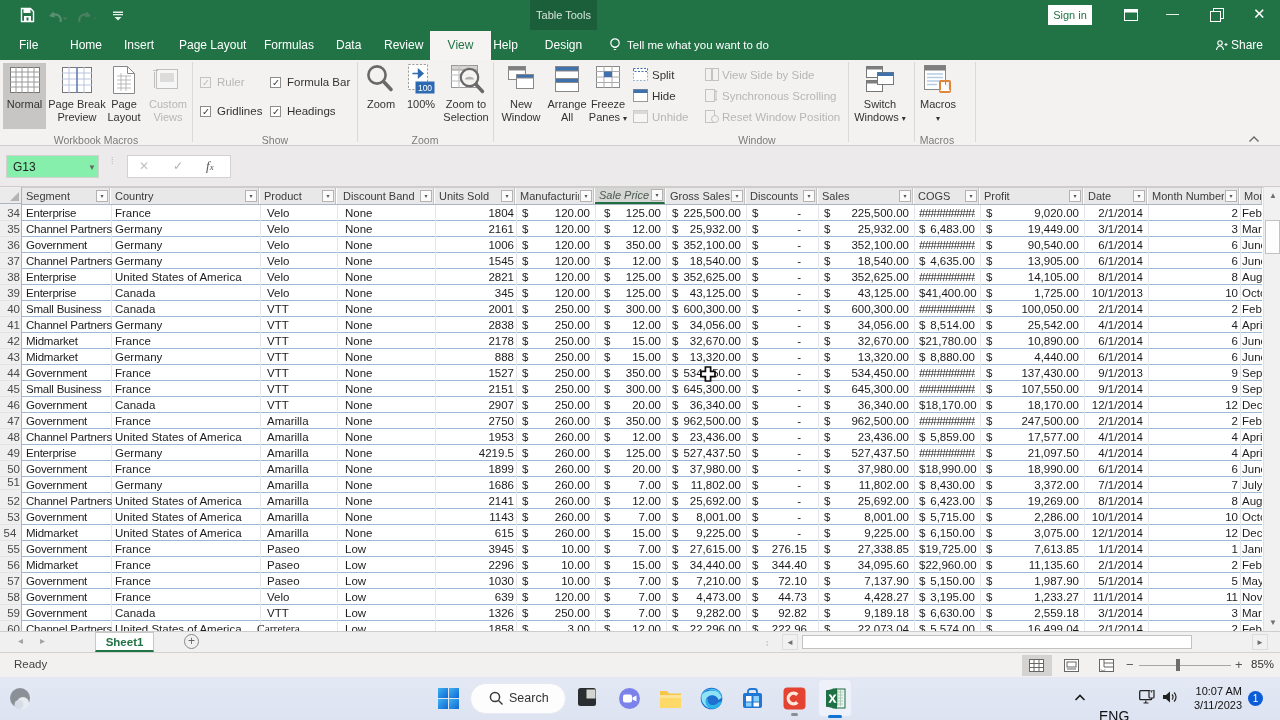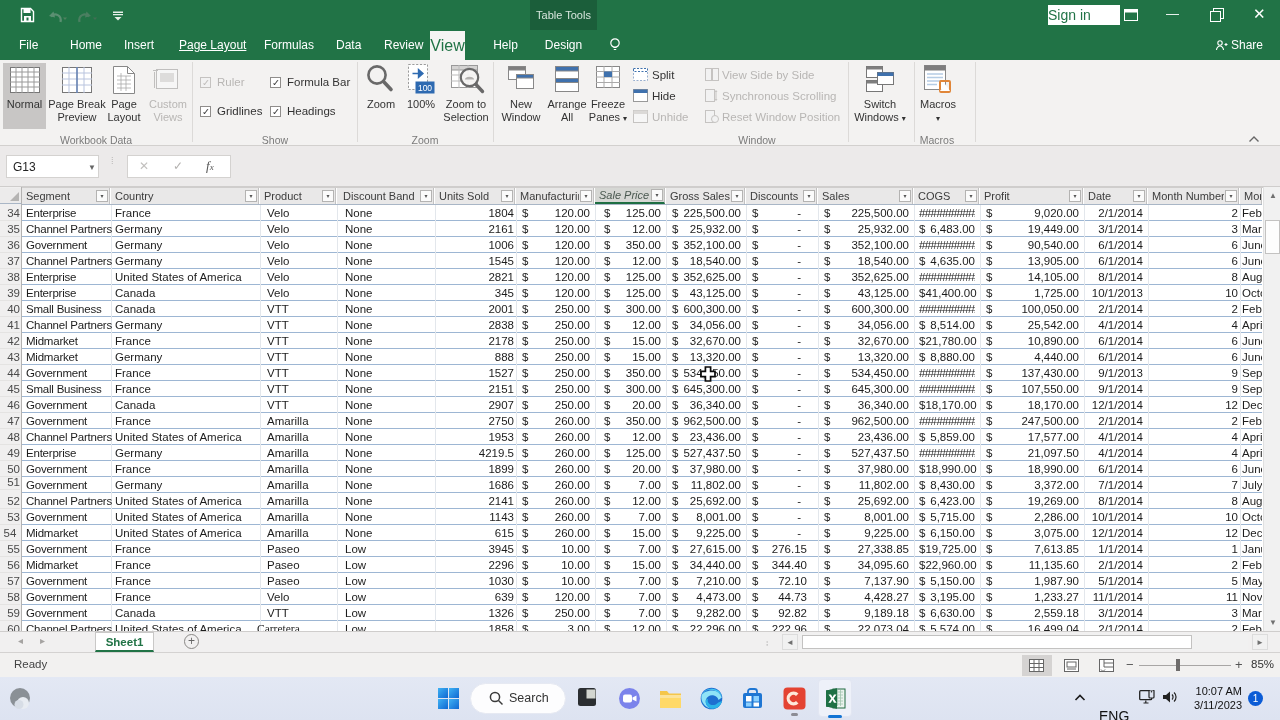--- a/index.html
+++ b/index.html
@@ -3,38 +3,38 @@
 <style>
 *{margin:0;padding:0;box-sizing:border-box;}
 html,body{width:1280px;height:720px;overflow:hidden;font-family:"Liberation Sans",sans-serif;}
 #app{position:relative;width:1280px;height:720px;background:#fff;}
 
 #titlebar{position:absolute;left:0;top:0;width:1280px;height:30px;background:#217346;}
 #tabrow{position:absolute;left:0;top:30px;width:1280px;height:30px;background:#217346;}
 #ttpatch{position:absolute;left:530px;top:0;width:67px;height:60px;background:#1b5e3a;}
 .ttl{position:absolute;top:9px;color:#d6e5dc;font-size:11px;}
 #doctitle{position:absolute;left:0;top:8px;width:660px;text-align:center;color:#fff;font-size:12px;}
-#signin{position:absolute;left:1048px;top:5px;width:72px;height:20px;background:#fff;color:#217346;font-size:14px;line-height:20px;}
+#signin{position:absolute;left:1048px;top:5px;width:44px;height:20px;background:#fff;color:#217346;font-size:11px;text-align:center;line-height:20px;}
 
 .qat{position:absolute;color:#fff;}
 
 .tab{position:absolute;top:30px;height:30px;line-height:30px;color:#fff;font-size:12px;text-align:center;white-space:nowrap;}
-#viewtab{position:absolute;left:430px;top:31px;width:35px;height:29px;background:#f5f4f3;color:#217346;font-size:16px;text-align:center;line-height:29px;}
+#viewtab{position:absolute;left:430px;top:31px;width:61px;height:29px;background:#f5f4f3;color:#217346;font-size:12px;text-align:center;line-height:29px;}
 #designtab{position:absolute;left:530px;top:30px;width:67px;height:30px;color:#fff;font-size:12px;text-align:center;line-height:30px;}
 
 #ribbon{position:absolute;left:0;top:60px;width:1280px;height:86px;background:#f3f2f1;border-bottom:1px solid #d2d0ce;}
 .gsep{position:absolute;top:2px;width:1px;height:80px;background:#dcdad8;}
 .glabel{position:absolute;top:74px;font-size:10.5px;color:#7a7a7a;text-align:center;}
 .btn-label{position:absolute;text-align:center;font-size:11px;color:#333;line-height:13px;white-space:nowrap;}
 .gray{color:#b8b6b4 !important;}
 .chk{position:absolute;width:11px;height:11px;border:1px solid #8f8d8b;background:#fff;}
 .chklbl{position:absolute;font-size:11.5px;color:#333;}
 
 #fbar{position:absolute;left:0;top:146px;width:1280px;height:41px;background:#eceaea;border-bottom:1px solid #cfcdcc;}
-#namebox{position:absolute;left:6px;top:9px;width:93px;height:23px;background:#ffffff;border:1px solid #d4d2d0;font-size:12px;color:#222;padding-left:6px;line-height:23px;}
+#namebox{position:absolute;left:6px;top:9px;width:93px;height:23px;background:#86efac;border:1px solid #d4d2d0;font-size:12px;color:#222;padding-left:6px;line-height:23px;}
 #fxbox{position:absolute;left:127px;top:9px;width:104px;height:23px;background:#fff;border:1px solid #d4d2d0;}
 #finput{position:absolute;left:234px;top:9px;width:1046px;height:23px;background:#fff;border:1px solid #d4d2d0;font-size:12px;color:#222;padding-left:10px;line-height:23px;}
 
 #grid{position:absolute;left:0;top:187px;width:1263px;height:444px;background:#fff;overflow:hidden;}
 .hcell,.hsel{position:absolute;top:1px;height:16px;background:#e9e8e8;display:flex;align-items:center;justify-content:space-between;border-right:1px solid #c3c2c2;}
 .hcell{}
 .hsel{background:#d6d7d4;border-bottom:2px solid #1e6e42;}
 .hlbl{font-size:11px;color:#3c3c3c;padding-left:4px;white-space:nowrap;overflow:hidden;}
 .hsel .hlbl{color:#49584f;font-style:italic;}
 .fbtn{width:12px;height:12px;background:#fbfbfb;border:1px solid #b4b3b2;color:#555;font-size:6px;line-height:10px;text-align:center;margin-right:1px;flex:none;}
@@ -97,29 +97,30 @@
       <rect x="0.5" y="3.5" width="10" height="10" fill="#217346" stroke="#fff"></rect>
     </svg>
 <div class="qat" style="left:1253px;top:5px;font-size:15px;font-weight:300;">✕</div>
 
 <div id="tabrow"></div>
 <div id="designtab">Design</div>
 <div id="viewtab">View</div>
 <div class="tab" style="left:19px;width:18px;">File</div>
 <div class="tab" style="left:70px;width:30px;">Home</div>
 <div class="tab" style="left:124px;width:28px;">Insert</div>
-<div class="tab" style="left:179px;width:61px;text-decoration:underline;">Page Layout</div>
+<div class="tab" style="left:179px;width:61px;">Page Layout</div>
 <div class="tab" style="left:264px;width:45px;">Formulas</div>
 <div class="tab" style="left:336px;width:24px;">Data</div>
 <div class="tab" style="left:384px;width:35px;">Review</div>
 <div class="tab" style="left:493px;width:25px;">Help</div>
 <svg style="position:absolute;left:608px;top:37px;" width="14" height="16" viewBox="0 0 14 16">
       <circle cx="7" cy="6" r="4.2" fill="none" stroke="#fff" stroke-width="1.2"></circle>
       <path d="M5.5 10.5h3M5.8 12.5h2.4" stroke="#fff" stroke-width="1.1"></path>
     </svg>
+<div class="tab" style="left:627px;width:auto;font-size:11.5px;">Tell me what you want to do</div>
 <svg style="position:absolute;left:1215px;top:39px;" width="13" height="13" viewBox="0 0 13 13">
       <circle cx="5" cy="4" r="2.2" fill="none" stroke="#fff" stroke-width="1.1"></circle>
       <path d="M1.5 11c0-2.5 2-4 3.5-4s3.5 1.5 3.5 4" fill="none" stroke="#fff" stroke-width="1.1"></path>
       <path d="M9.5 5.5h3M11 4v3" stroke="#fff" stroke-width="1.1"></path>
     </svg>
 <div class="tab" style="left:1231px;width:32px;font-size:12px;">Share</div>
 
 <div id="ribbon">
 
   <div style="position:absolute;left:3px;top:3px;width:43px;height:66px;background:#c8c6c5;"></div>
@@ -139,21 +140,21 @@
         <path d="M14.5 0.5v7h7" fill="none" stroke="#888"></path>
         <path d="M4 10h14M4 14h14M4 18h14M4 22h14M8 7v18M13 10v15" stroke="#aaa" stroke-width="0.8"></path>
       </svg>
   <div class="btn-label" style="left:95px;top:38px;width:58px;">Page<br>Layout</div>
   <svg style="position:absolute;left:152px;top:7px;" width="28" height="26" viewBox="0 0 28 26">
         <rect x="4.5" y="2.5" width="21" height="19" fill="#f6f6f6" stroke="#c0bfbe"></rect>
         <rect x="8" y="6" width="14" height="9" fill="#dddcdb"></rect>
         <path d="M2.5 5v16M1 3.5h5" stroke="#c0bfbe" fill="none"></path>
       </svg>
   <div class="btn-label gray" style="left:146px;top:38px;width:44px;">Custom<br>Views</div>
-  <div class="glabel" style="left:20px;width:152px;">Workbook Data</div>
+  <div class="glabel" style="left:20px;width:152px;">Workbook Macros</div>
   <div class="gsep" style="left:192px;"></div>
 
   <div class="chk" style="left:200px;top:17px;background:#f2f2f2;border-color:#c5c3c1;"></div>
   <div style="position:absolute;left:202px;top:17px;color:#c0bebc;font-size:9.5px;">✓</div>
   <div class="chklbl gray" style="left:217px;top:16px;">Ruler</div>
   <div class="chk" style="left:270px;top:17px;"></div>
   <div style="position:absolute;left:272px;top:17px;color:#444;font-size:9.5px;">✓</div>
   <div class="chklbl" style="left:287px;top:16px;">Formula Bar</div>
   <div class="chk" style="left:200px;top:46px;"></div>
   <div style="position:absolute;left:202px;top:46px;color:#444;font-size:9.5px;">✓</div>

